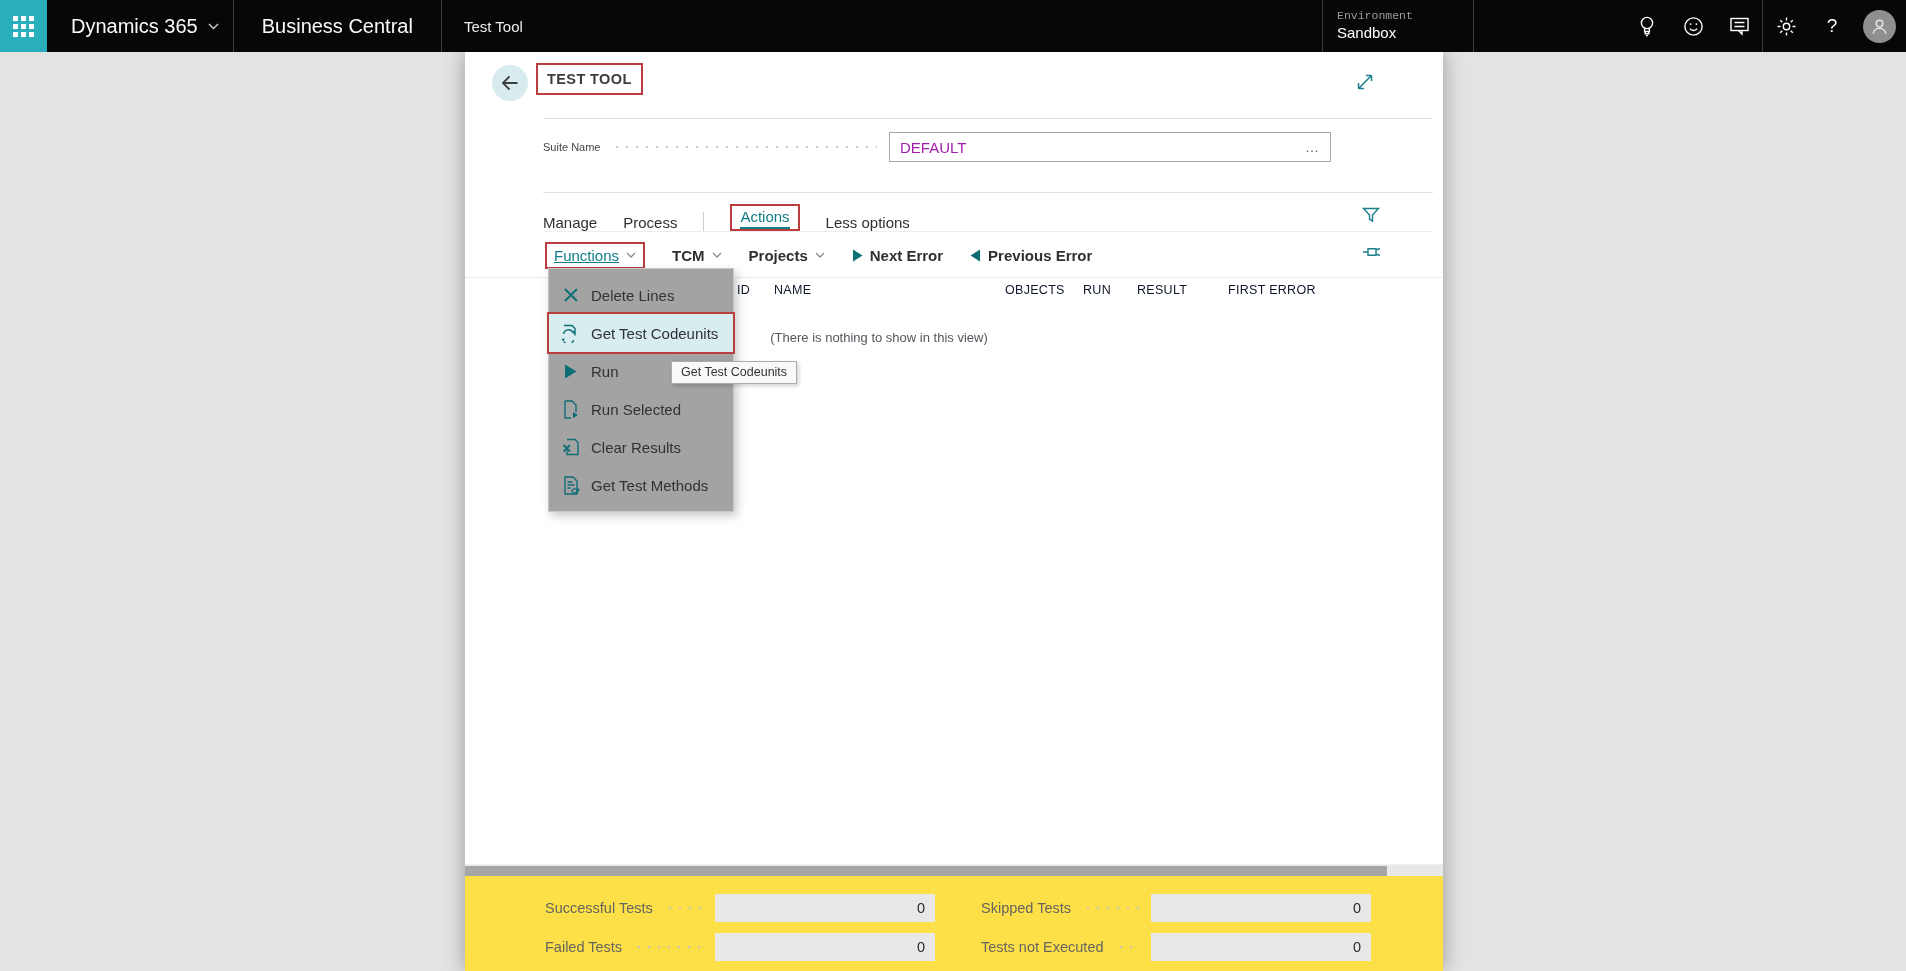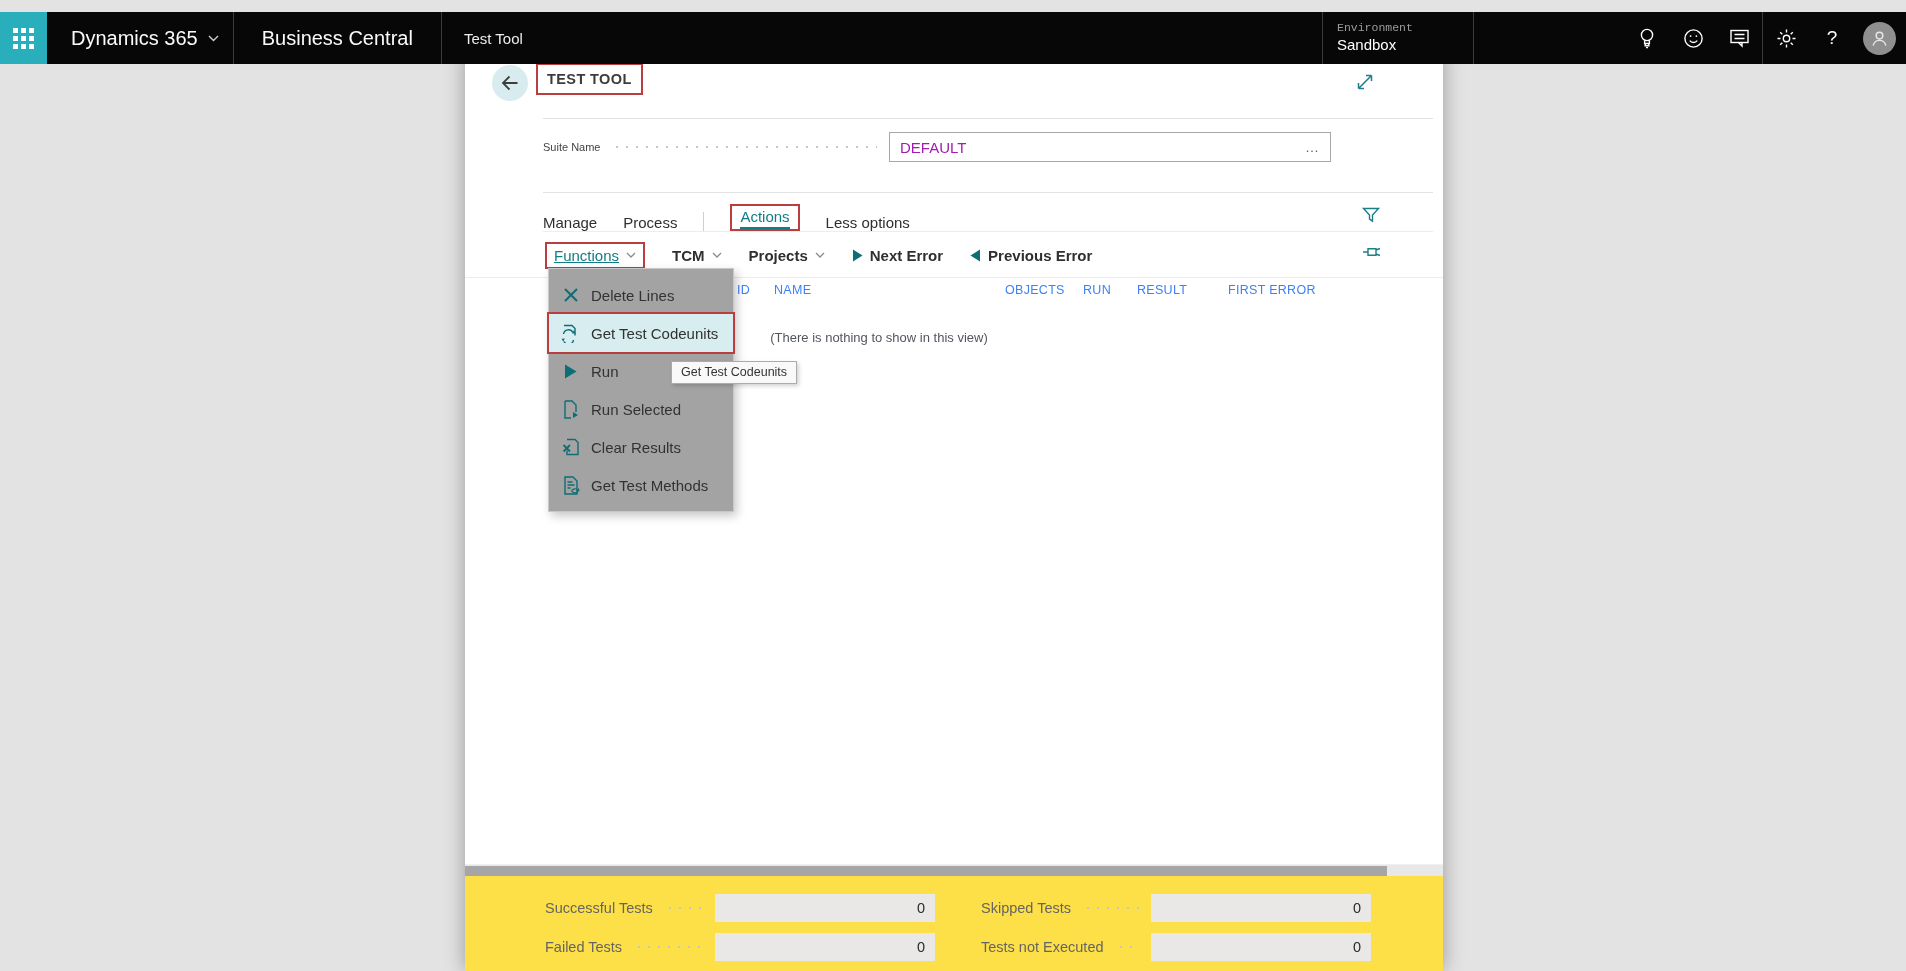--- a/index.html
+++ b/index.html
@@ -1,20 +1,20 @@
 <!DOCTYPE html>
 <html><head>
 <meta charset="utf-8">
 <style>
   * { box-sizing: border-box; margin: 0; padding: 0; }
   html,body { width:1906px; height:971px; background:#e3e3e3; font-family:"Liberation Sans", sans-serif; }
   #screen { position:relative; width:1906px; height:971px; overflow:hidden; }
 
   
-  .topbar { position:absolute; left:0; top:0; width:1906px; height:52px; background:#070707; display:flex; color:#f3f3f3; z-index:100;margin-top:12px; }
+  .topbar { position:absolute; left:0; top:0; width:1906px; height:52px; background:#070707; display:flex; color:#f3f3f3; z-index:100; }
   .waffle { width:47px; height:52px; background:#29afbc; display:flex; align-items:center; justify-content:center; cursor:pointer; }
   .tb-left { display:flex; align-items:center; height:100%; }
   .tb-product { font-size:20px; color:#fafafa; padding:0 14px 0 24px; display:flex; align-items:center; gap:10px; }
   .tb-divider { width:1px; height:52px; background:#3c3c3c; }
   .tb-suite { font-size:20px; color:#fafafa; padding:0 28px; }
   .tb-page { font-size:15px; color:#ececec; padding:0 22px; }
   .tb-right { position:absolute; right:0; top:0; height:52px; display:flex; align-items:center; }
   .env { width:150px; padding:7px 0 7px 14px; line-height:1.25; }
   .env .env-label { font-size:11.5px; color:#9b9b9b;font-family:Liberation Mono, monospace; }
   .env .env-name { font-size:15px; color:#ffffff; }
@@ -53,21 +53,21 @@
   
   .ribbon { position:absolute; left:0; top:181px; width:978px; height:45px; background:#fff; border-bottom:1px solid #ececec; display:flex; align-items:center; }
   .ribbon-inner { display:flex; align-items:center; gap:27px; padding-left:80px; }
   .rb-item { display:flex; align-items:center; gap:7px; font-size:15px; color:#2f2f2f; cursor:pointer; white-space:nowrap;font-weight:bold; }
   .functions-box { padding:3px 7px; display:flex; align-items:center; gap:7px; }
   .accent-link { color:#117d87; text-decoration:underline; }
   .pin-btn { position:absolute; right:58px; top:191px; width:24px; height:24px; cursor:pointer; }
 
   
   .grid-header { position:absolute; left:0; top:226px; width:978px; height:26px; }
-  .col-h { position:absolute; top:5px; font-size:12.5px; color:#3b82f6; letter-spacing:0.3px; white-space:nowrap; cursor:pointer; }
+  .col-h { position:absolute; top:5px; font-size:12.5px; color:#0f172a; letter-spacing:0.3px; white-space:nowrap; cursor:pointer; }
   .empty-msg { position:absolute; left:0; top:278px; width:828px; text-align:center; font-size:13px; color:#53565c; }
 
   
   .dropdown { position:absolute; left:83px; top:216px; width:186px; background:#a3a3a3; border:1px solid #c8c8c8; box-shadow:3px 4px 9px rgba(0,0,0,0.22); padding:7px 0; z-index:40; }
   .dd-item { height:38px; display:flex; align-items:center; gap:11px; padding:0 12px; font-size:15px; color:#323232; cursor:pointer; }
   .dd-item.highlight { background:#d7edf0; outline:2px solid #bb3d3d; }
   .dd-icon { width:19px; height:19px; flex:none; display:flex; align-items:center; justify-content:center; }
 
   
   .tooltip { position:absolute; left:206px; top:309px; height:23px; padding:3px 9px; background:#f9f9f9; border:1px solid #ababab; box-shadow:2px 2px 4px rgba(0,0,0,0.18); font-size:12.5px; color:#333; z-index:50; white-space:nowrap; }

